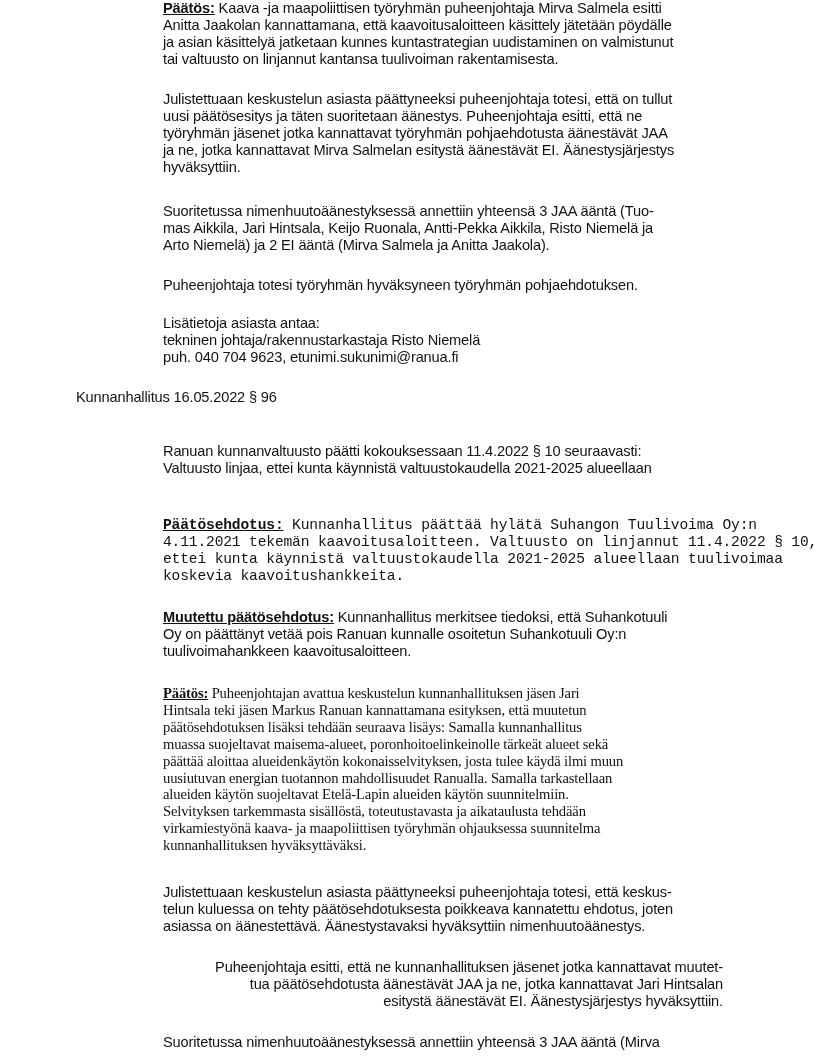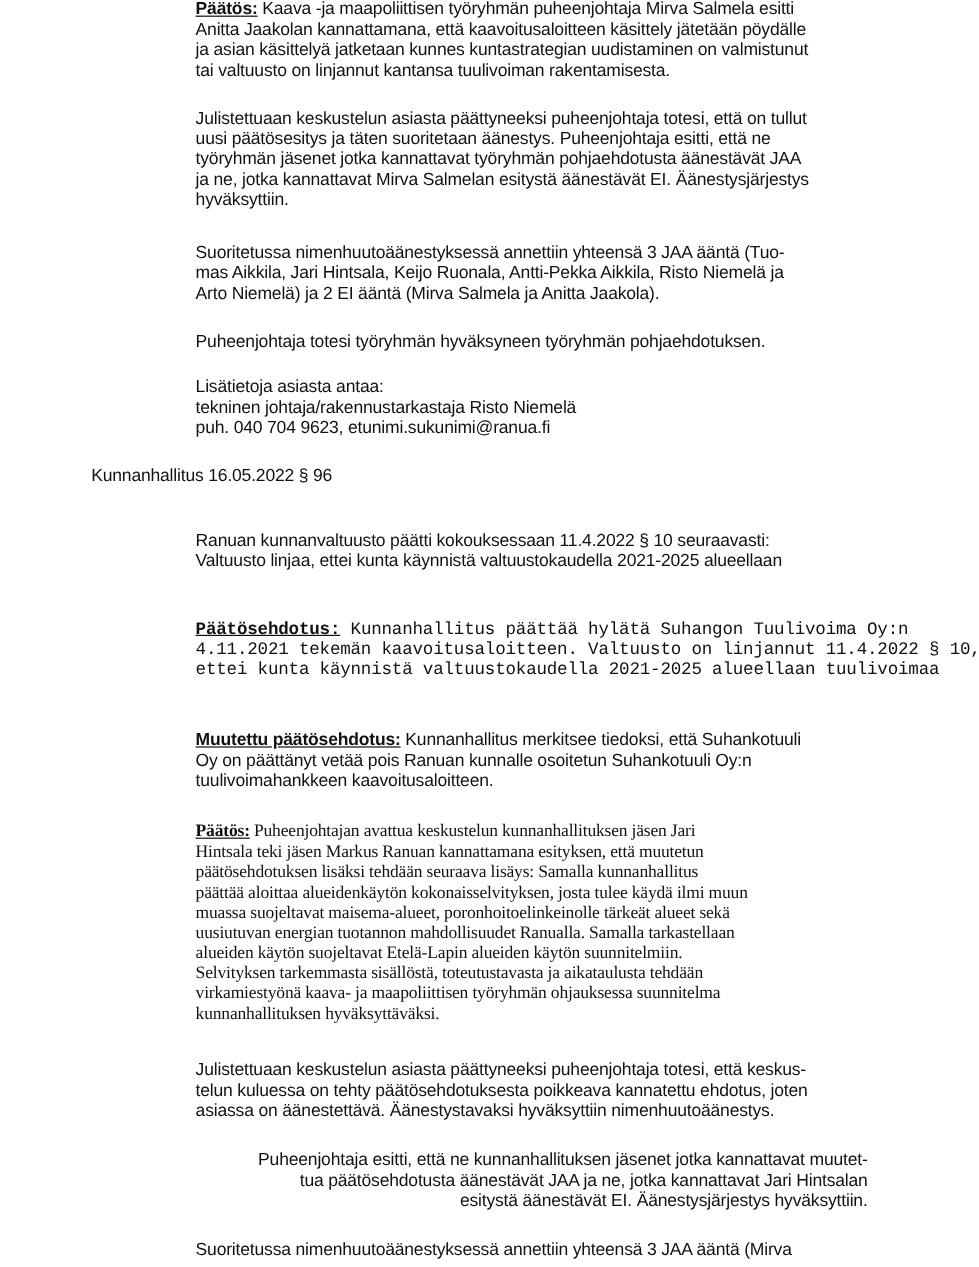--- a/index.html
+++ b/index.html
@@ -86,34 +86,35 @@
 
   <p class="para" style="top:443px;">
     <span class="line">Ranuan kunnanvaltuusto päätti kokouksessaan 11.4.2022 § 10 seuraavasti:</span>
     <span class="line">Valtuusto linjaa, ettei kunta käynnistä valtuustokaudella 2021-2025 alueellaan</span>
   </p>
 
   <p class="para" style="top:517px;font-family:Liberation Mono, monospace;">
     <span class="line"><span class="label">Päätösehdotus:</span><span> Kunnanhallitus päättää hylätä Suhangon Tuulivoima Oy:n</span></span>
     <span class="line">4.11.2021 tekemän kaavoitusaloitteen. Valtuusto on linjannut 11.4.2022 § 10,</span>
     <span class="line">ettei kunta käynnistä valtuustokaudella 2021-2025 alueellaan tuulivoimaa</span>
+    <span class="line">koskevia kaavoitushankkeita.</span>
   </p>
 
   <p class="para" style="top:609px;">
     <span class="line"><span class="label">Muutettu päätösehdotus:</span><span> Kunnanhallitus merkitsee tiedoksi, että Suhankotuuli</span></span>
     <span class="line">Oy on päättänyt vetää pois Ranuan kunnalle osoitetun Suhankotuuli Oy:n</span>
     <span class="line">tuulivoimahankkeen kaavoitusaloitteen.</span>
   </p>
 
   <p class="para" style="top:685px;font-family:Liberation Serif, serif;">
     <span class="line"><span class="label">Päätös:</span><span> Puheenjohtajan avattua keskustelun kunnanhallituksen jäsen Jari</span></span>
     <span class="line">Hintsala teki jäsen Markus Ranuan kannattamana esityksen, että muutetun</span>
     <span class="line">päätösehdotuksen lisäksi tehdään seuraava lisäys: Samalla kunnanhallitus</span>
+    <span class="line">muassa suojeltavat maisema-alueet, poronhoitoelinkeinolle tärkeät alueet sekä</span>
     <span class="line">päättää aloittaa alueidenkäytön kokonaisselvityksen, josta tulee käydä ilmi muun</span>
-    <span class="line">muassa suojeltavat maisema-alueet, poronhoitoelinkeinolle tärkeät alueet sekä</span>
     <span class="line">uusiutuvan energian tuotannon mahdollisuudet Ranualla. Samalla tarkastellaan</span>
     <span class="line">alueiden käytön suojeltavat Etelä-Lapin alueiden käytön suunnitelmiin.</span>
     <span class="line">Selvityksen tarkemmasta sisällöstä, toteutustavasta ja aikataulusta tehdään</span>
     <span class="line">virkamiestyönä kaava- ja maapoliittisen työryhmän ohjauksessa suunnitelma</span>
     <span class="line">kunnanhallituksen hyväksyttäväksi.</span>
   </p>
 
   <p class="para" style="top:884px;">
     <span class="line">Julistettuaan keskustelun asiasta päättyneeksi puheenjohtaja totesi, että keskus-</span>
     <span class="line">telun kuluessa on tehty päätösehdotuksesta poikkeava kannatettu ehdotus, joten</span>

